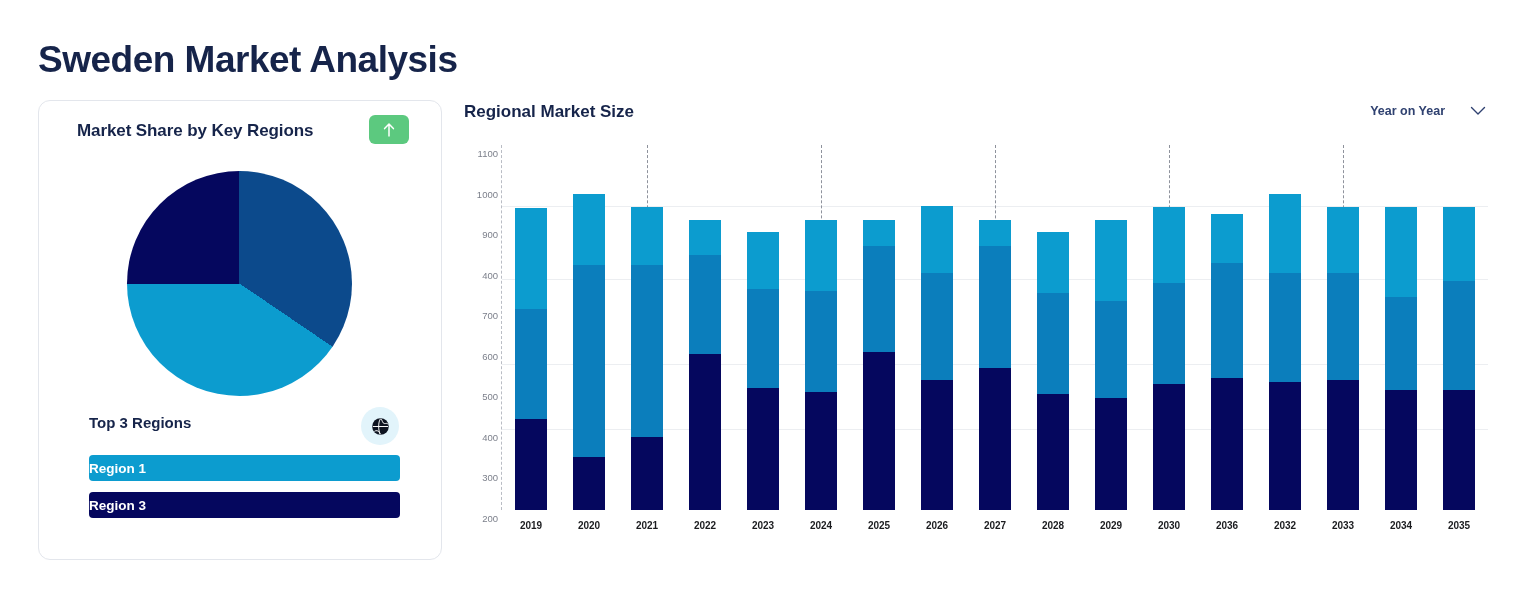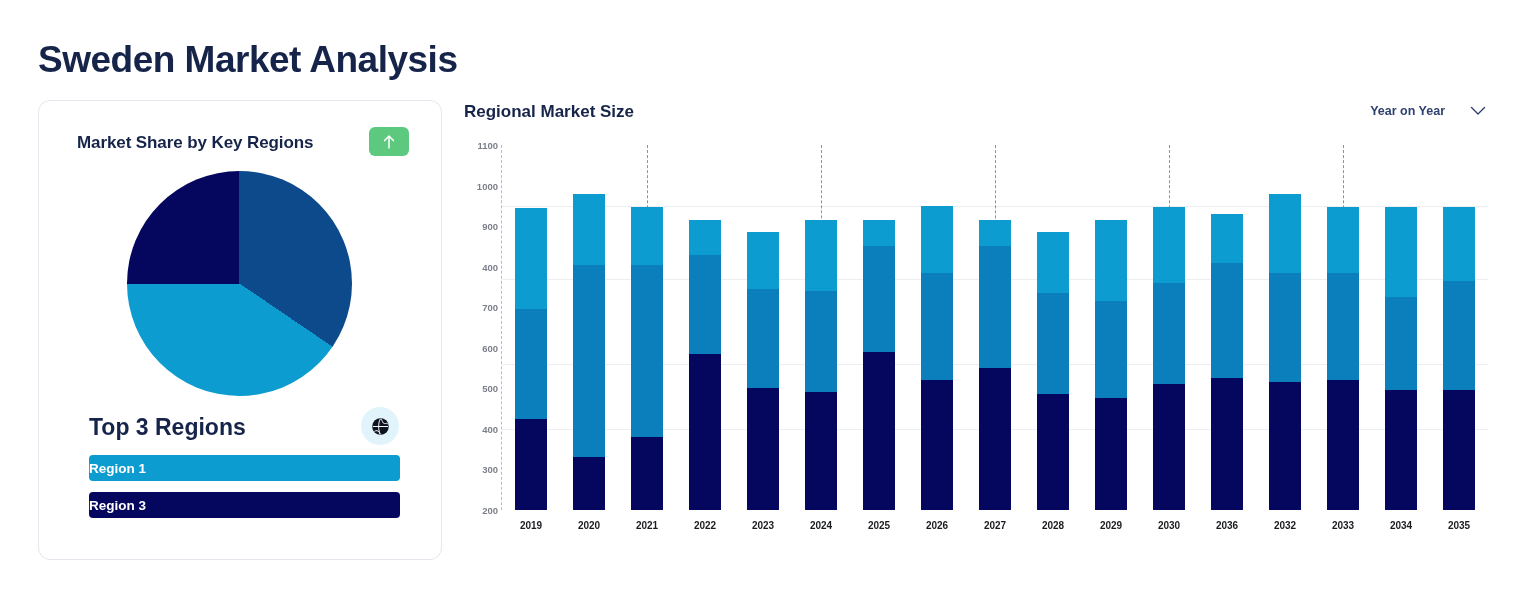--- a/index.html
+++ b/index.html
@@ -37,21 +37,21 @@
     height: 460px;
     border: 1px solid #e3e6ec;
     border-radius: 12px;
     background: #ffffff;
     box-sizing: border-box;
     overflow: hidden;
   }
   .left-card-header {
     position: absolute;
     left: 0;
-    top: 26px;
+    top: 14px;
     width: 100%;
     height: 36px;
   }
   .left-card-title {
     position: absolute;
     left: 38px;
     top: 6px;
     font-size: 17px;
     font-weight: bold;
     color: #16244a;
@@ -93,21 +93,21 @@
     position: absolute;
     left: 50px;
     top: 305px;
     width: 310px;
     height: 40px;
   }
   .regions-title {
     position: absolute;
     left: 0;
     top: 8px;
-    font-size: 23px;
+    font-size: 15px;
     font-weight: bold;
     color: #16244a;
   }
   .globe-badge {
     position: absolute;
     right: 0px;
     top: 1px;
     width: 38px;
     height: 38px;
     border-radius: 50%;
@@ -171,24 +171,23 @@
   .plot {
     position: absolute;
     left: 0;
     top: 49px;
     width: 1024px;
     height: 415px;
   }
   .axis-labels {
     position: absolute;
     left: 0;
-    top: 0;
+    top: 8px;
     width: 34px;
     height: 365px;
-    font-weight: bold;
   }
   .y-tick {
     position: absolute;
     right: 0;
     width: 34px;
     text-align: right;
     font-size: 9.5px;
     color: #7b7f8a;
     transform: translateY(-50%);
     white-space: nowrap;

